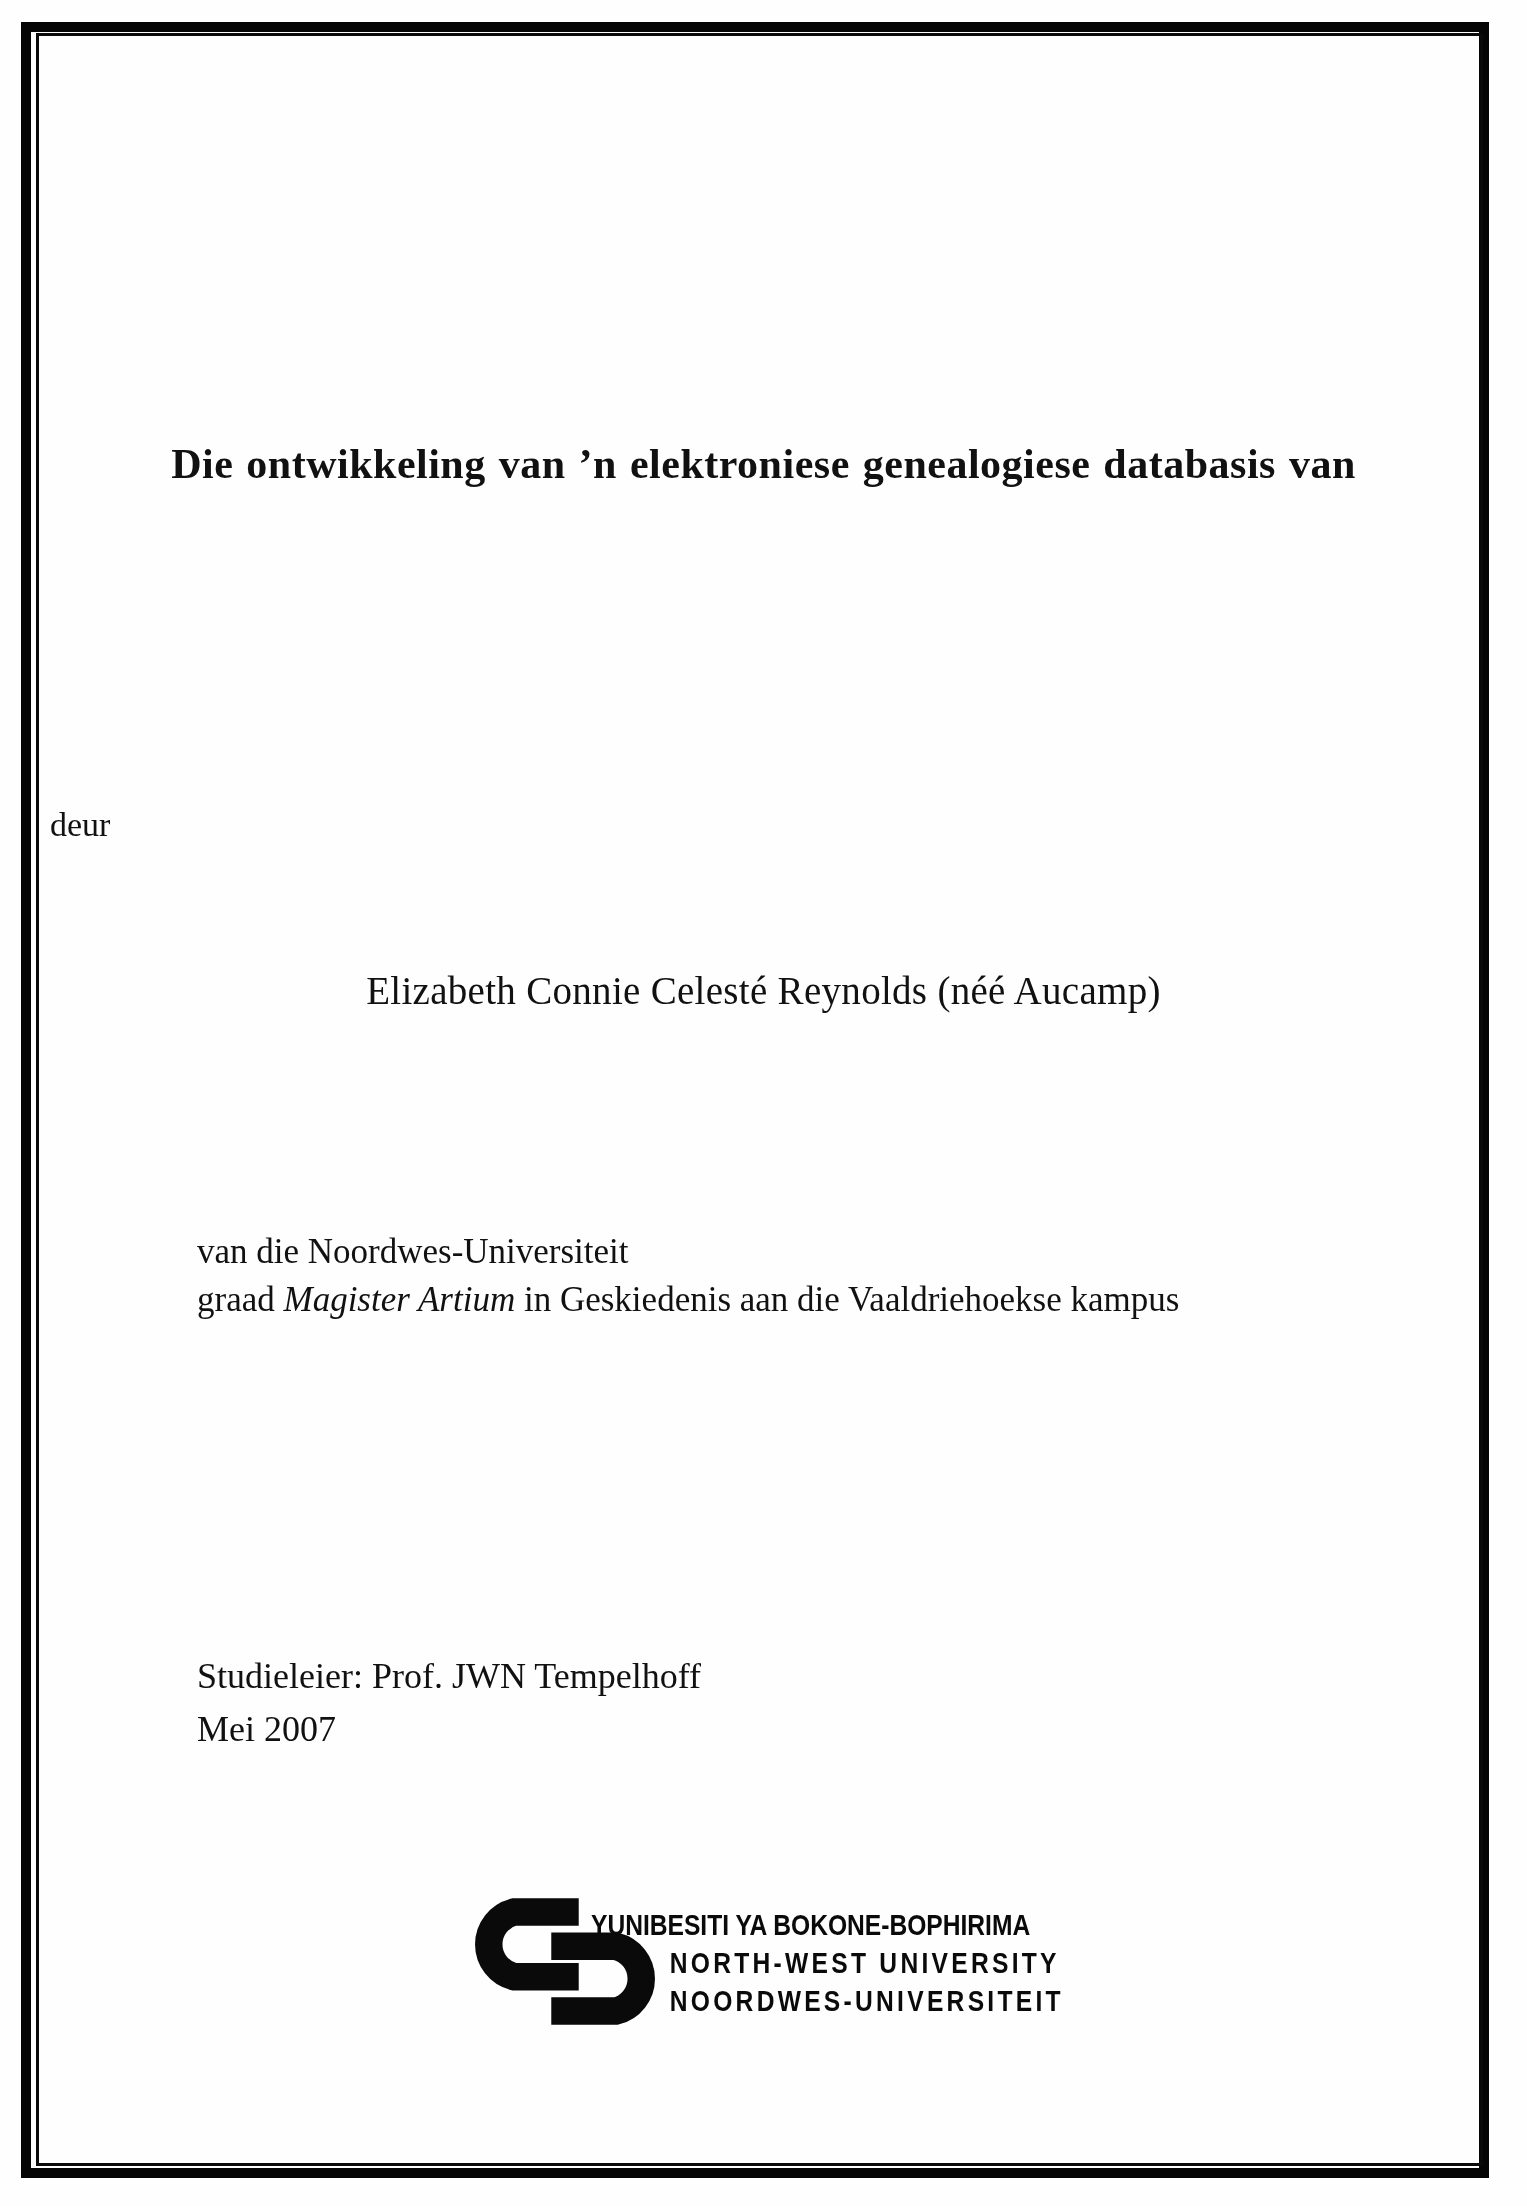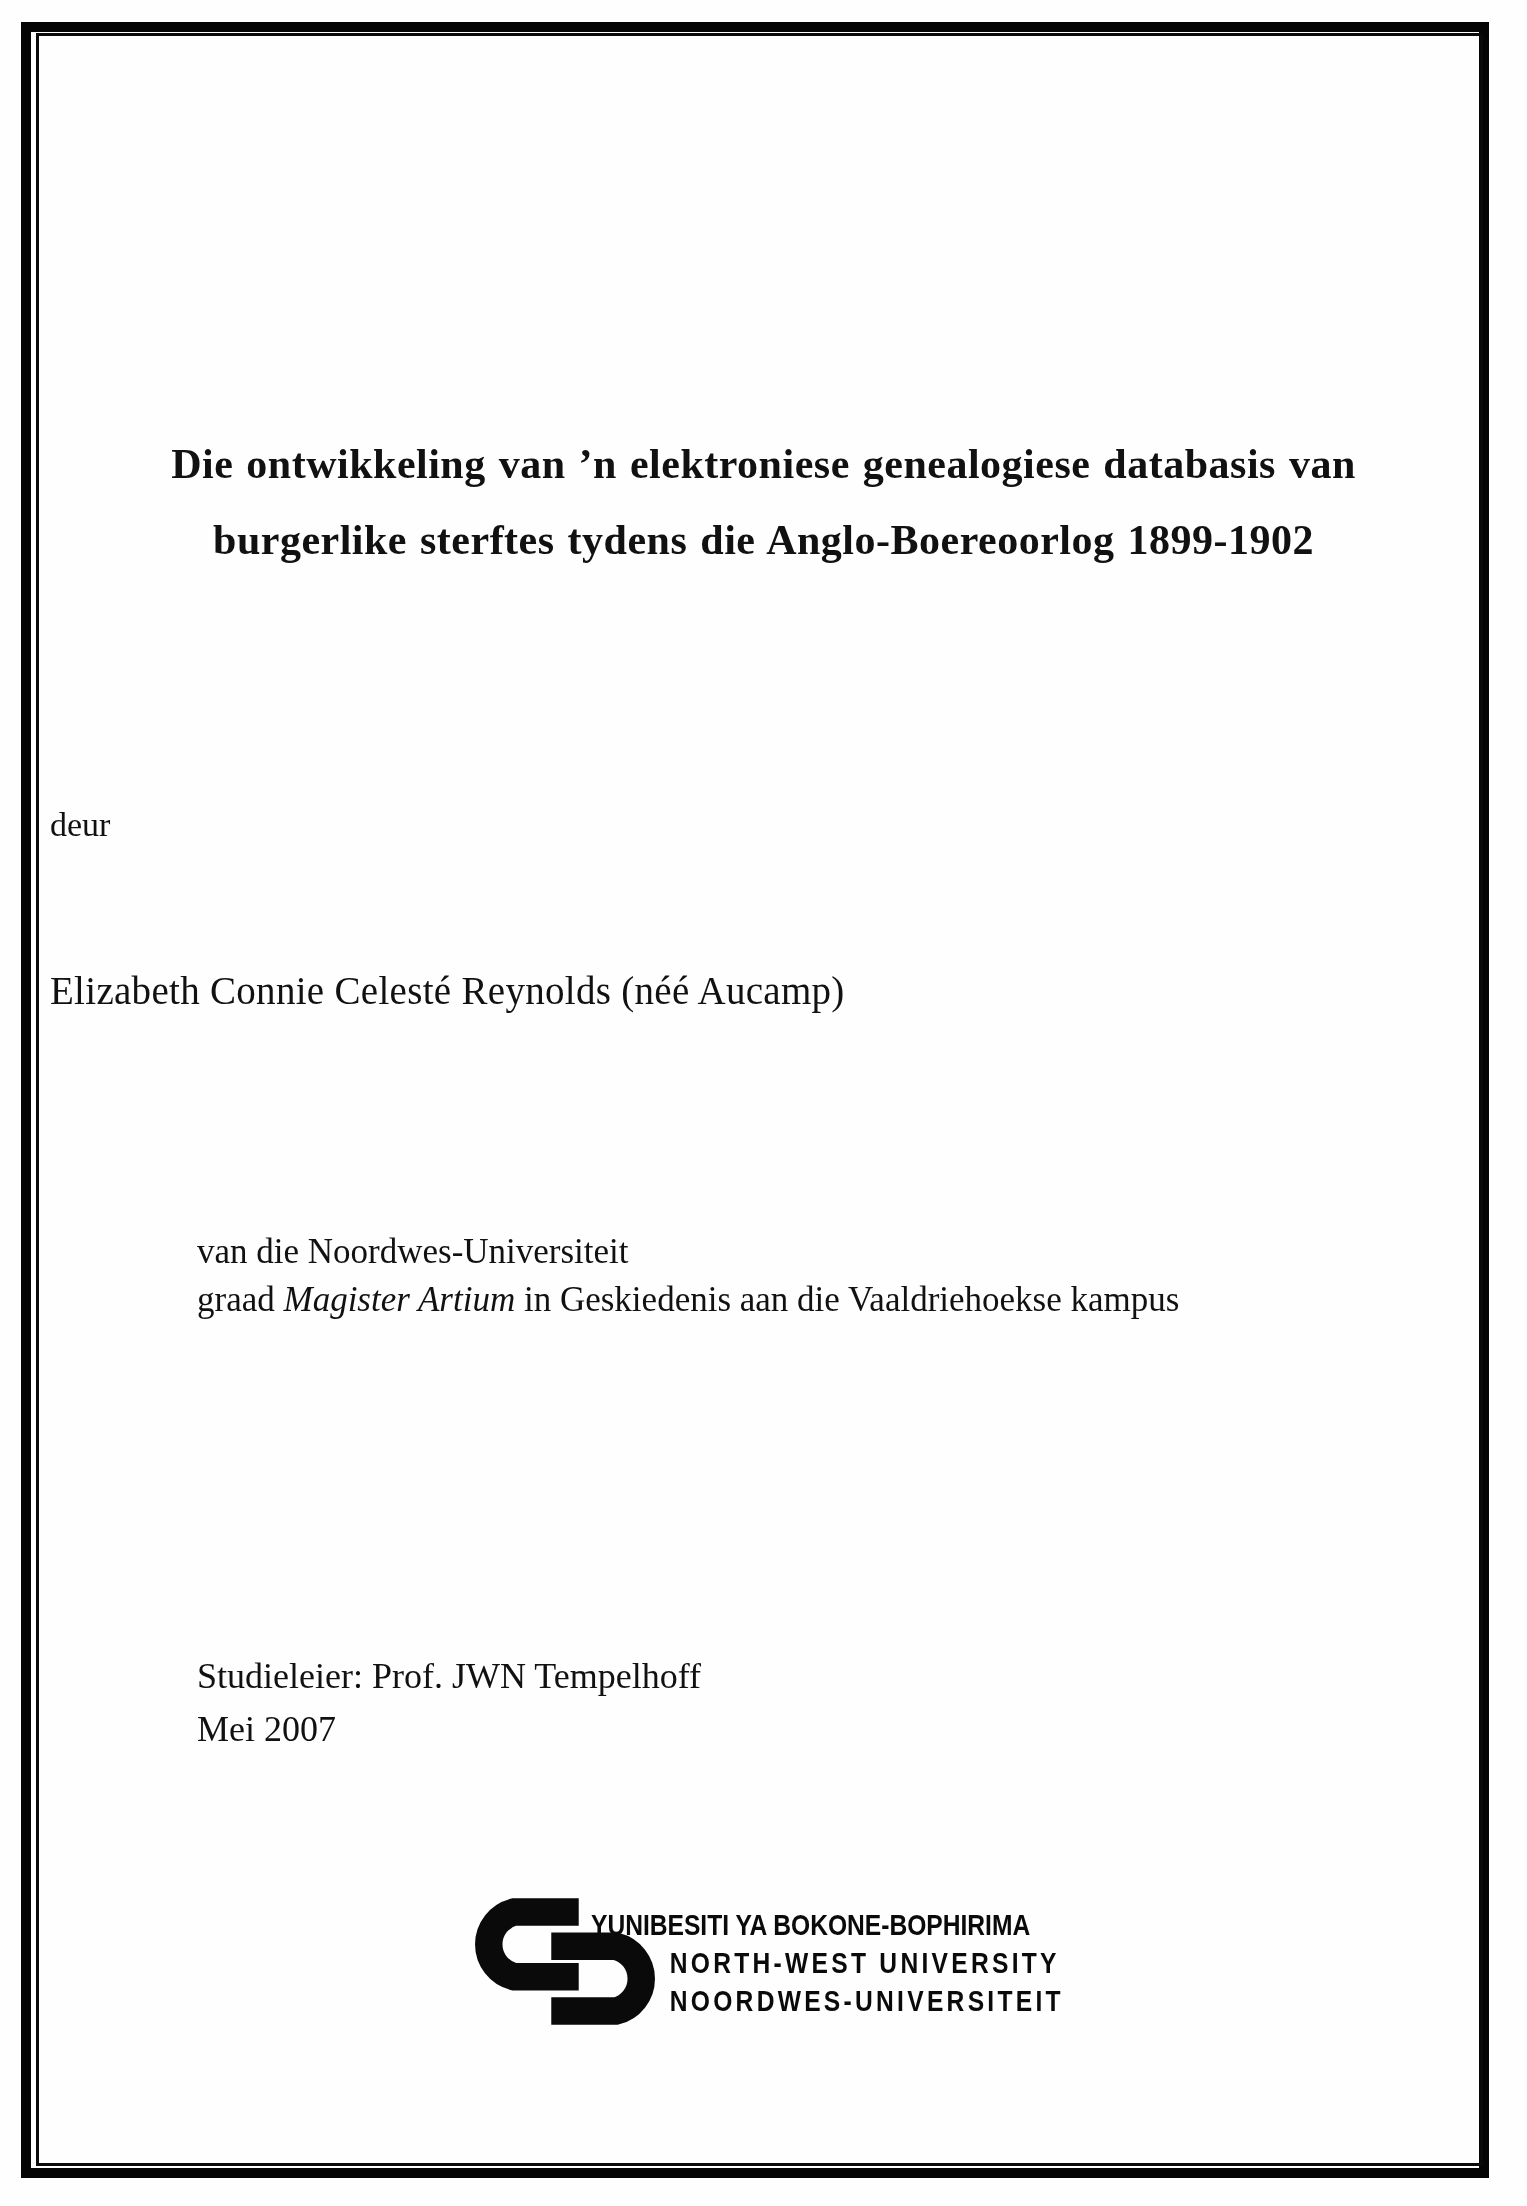--- a/index.html
+++ b/index.html
@@ -48,20 +48,21 @@
     position: absolute;
     left: 50px; right: 50px;
     top: 806px;
     font-size: 34px;
   }
 
   .author {
     position: absolute;
     left: 50px; right: 50px;
     top: 968px;
+    text-align: center;
     font-size: 39px;
     letter-spacing: 0.3px;
   }
 
   .statement {
     position: absolute;
     left: 197px;
     width: 1158px;
     top: 1228px;
     font-size: 35px;
@@ -119,21 +120,20 @@
 </head>
 <body>
 
 <div class="page">
 
   <div class="frame-outer"></div>
   <div class="frame-inner"></div>
 
   <h1 class="title-block">
     <span class="title-line">Die ontwikkeling van ’n elektroniese genealogiese databasis van</span>
-    <span class="title-line">burgerlike sterftes tydens die Anglo-Boereoorlog 1899-1902</span>
   </h1>
 
   <div class="byline">deur</div>
 
   <div class="author">Elizabeth Connie Celesté Reynolds (néé Aucamp)</div>
 
   <div class="statement">
     <div>van die Noordwes-Universiteit</div>
     <div><span>graad </span><em>Magister Artium</em><span> in Geskiedenis aan die Vaaldriehoekse kampus</span></div>
   </div>

